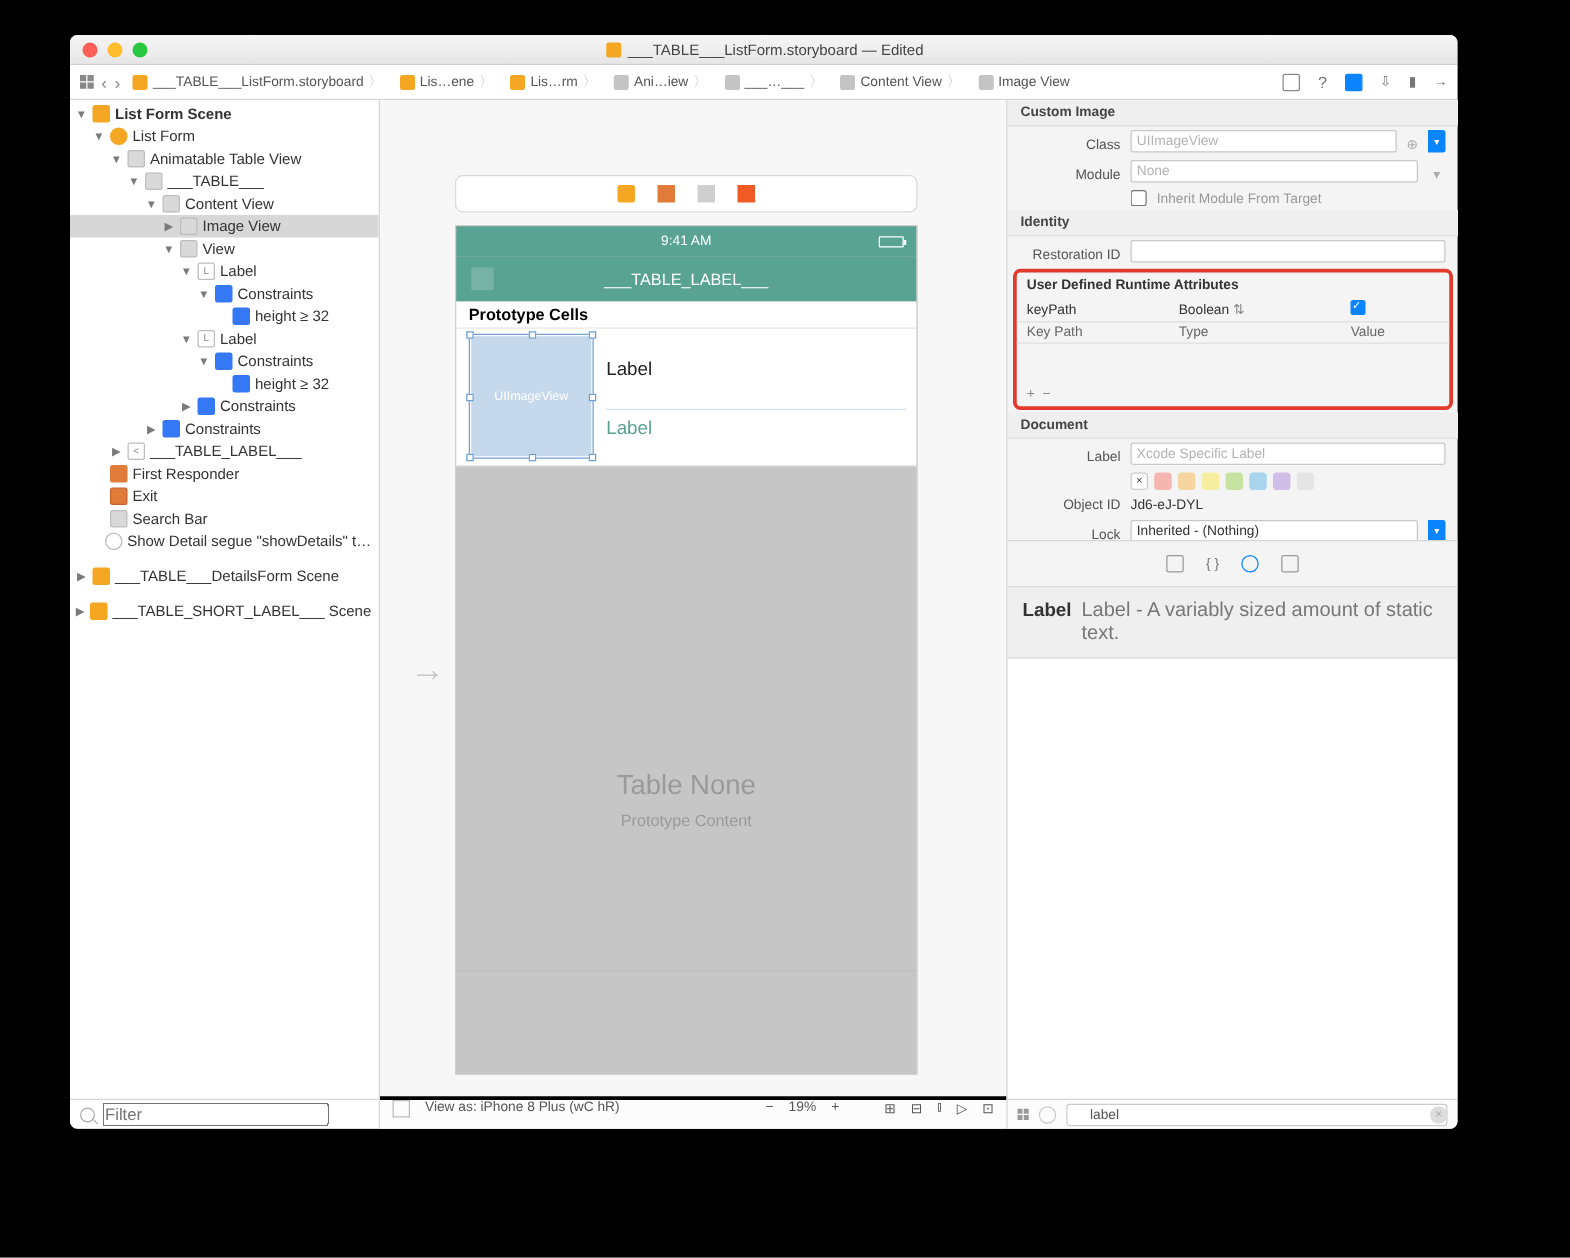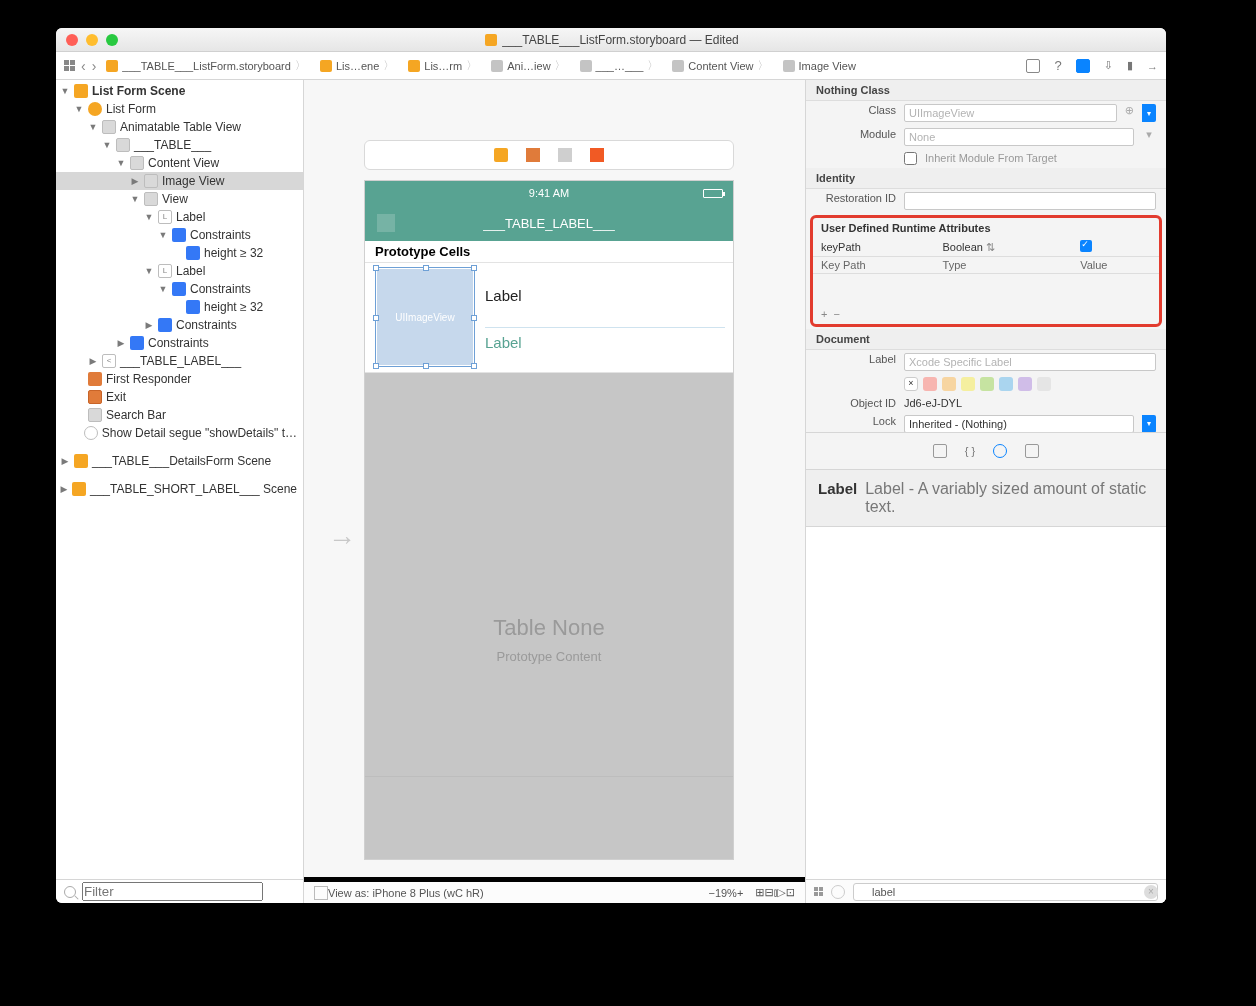--- a/index.html
+++ b/index.html
@@ -74,28 +74,28 @@
   .imgv{position:absolute;left:12px;top:6px;width:96px;height:96px;background:#b8cfe8;opacity:.8;display:flex;align-items:center;justify-content:center;color:#fff;font-size:10px}
   .selbox{position:absolute;left:10px;top:4px;width:100px;height:100px;border:1px solid #6ea0d6}
   .handle{position:absolute;width:6px;height:6px;background:#fff;border:1px solid #6ea0d6}
   .lbl{position:absolute;left:120px;font-size:15px}
   .lbl1{top:24px;color:#222}
   .lbl2{top:64px;color:#58a392;border-top:1px solid #cfe3ef;width:240px;padding-top:6px}
   .tview{position:absolute;top:254px;left:0;right:0;text-align:center;color:#9a9a9a}
   .tview h2{font-size:22px;font-weight:400;margin-top:180px}
   .tview p{font-size:13px;margin-top:8px}
   .sep{position:absolute;bottom:82px;left:0;right:0;height:1px;background:#bdbdbd}
-  .canvas .footer{height:26px;border-top:5px solid #000000;display:flex;align-items:center;font-size:11px;color:#555;padding:0 10px;background:#fcfcfc}
+  .canvas .footer{height:26px;border-top:3px solid #000000;display:flex;font-size:11px;color:#555;padding:0 10px;gap:12px;background:#fcfcfc}
   .canvas .footer .sp{flex:1}
   .canvas .footer .ic{width:14px;height:14px;border:1px solid #bbb}
   
   .inspector{width:360px;background:#f4f4f4;display:flex;flex-direction:column;font-size:11px;color:#333}
   .inspector .scroll{flex:1;overflow:auto}
   .sect{padding:4px 10px;border-bottom:1px solid #ddd;font-weight:600;background:#efefef;color:#444}
-  .field{display:flex;align-items:flex-start;padding:3px 10px;gap:8px}
+  .field{display:flex;align-items:flex-end;padding:3px 10px;gap:8px}
   .field label{width:80px;text-align:right;color:#555}
   .field input,.field select{flex:1;height:18px;border:1px solid #c8c8c8;border-radius:2px;font-size:11px;padding:0 4px;background:#fff;color:#888}
   .field input::placeholder{color:#b3b3b3}
   .caret{width:14px;height:18px;background:#0a84ff;border-radius:0 2px 2px 0;display:flex;align-items:center;justify-content:center;color:#fff;font-size:8px}
   .runtime{border:3px solid #e23b2e;border-radius:6px;margin:2px 4px;padding-bottom:2px}
   .runtime .hdr{font-weight:700;padding:4px 8px}
   .runtime table{width:100%;border-collapse:collapse;font-size:11px}
   .runtime th{text-align:left;font-weight:400;color:#666;padding:2px 8px;border-bottom:1px solid #ddd;border-top:1px solid #ddd}
   .runtime td{padding:2px 8px}
   .runtime .chk{width:12px;height:12px;background:#0a84ff;border-radius:2px;display:inline-block;position:relative}
@@ -367,21 +367,21 @@
         <span>⊞</span>
         <span>⊟</span>
         <span>⫾</span>
         <span>▷</span>
         <span>⊡</span>
       </div>
     </div>
 
     <div class="inspector">
       <div class="scroll">
-        <div class="sect">Nothing Class</div>
+        <div class="sect">Custom Image</div>
         <div class="field">
             <label>Class</label>
           <input style="color: rgb(179, 179, 179);" placeholder="UIImageView">
           <span style="color:#aaa">⊕</span>
             <span class="caret">▾</span>
           </div>
         <div class="field">
             <label>Module</label>
           <input placeholder="None" style="">
             <span style="width:14px;text-align:center;color:#aaa">▾</span>

